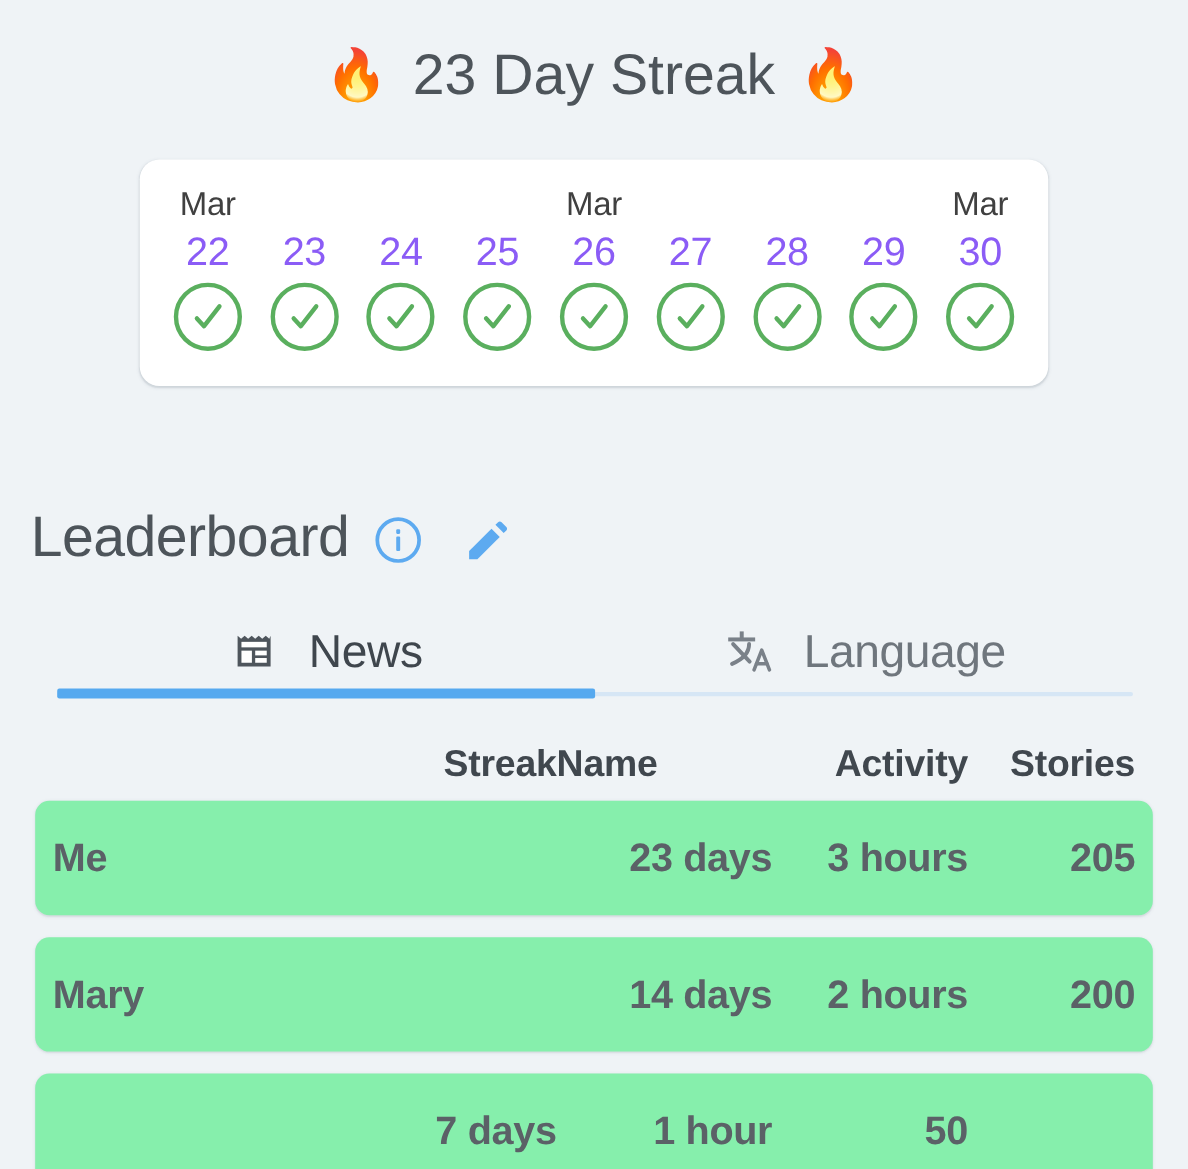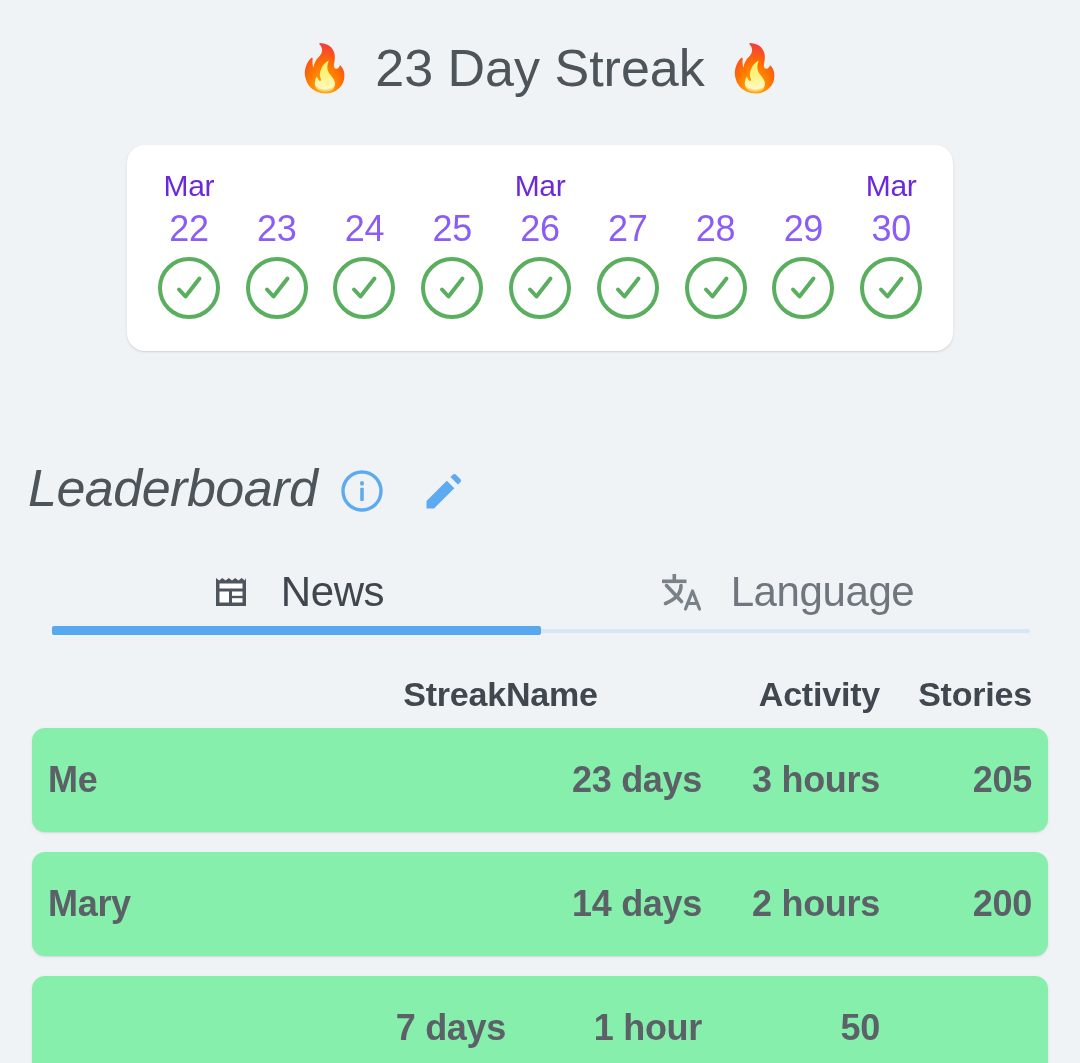--- a/index.html
+++ b/index.html
@@ -57,21 +57,21 @@
   }
   .cal-day {
     flex: 1 1 0;
     display: flex;
     flex-direction: column;
     align-items: center;
     justify-content: flex-start;
   }
   .cal-month {
     font-size: 30px;
-    color: #6d28d9;
+    color: #404040;
     height: 38px;
     line-height: 38px;
     letter-spacing: -0.3px;
   }
   .cal-month.empty { visibility: hidden; }
   .cal-daynum {
     font-size: 36px;
     color: #8b5cf6;
     height: 48px;
     line-height: 48px;
@@ -92,21 +92,20 @@
 
   
   .board-head {
     position: absolute;
     left: 28px;
     top: 452px;
     display: flex;
     align-items: center;
     gap: 22px;
     height: 72px;
-    font-style: italic;
   }
   .board-title {
     font-size: 52px;
     font-weight: 400;
     color: #4d545a;
     line-height: 1;
     letter-spacing: -0.5px;
   }
   .icon-btn {
     display: flex;

